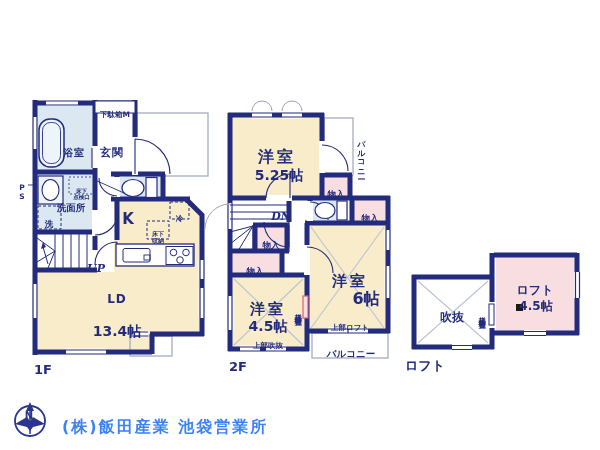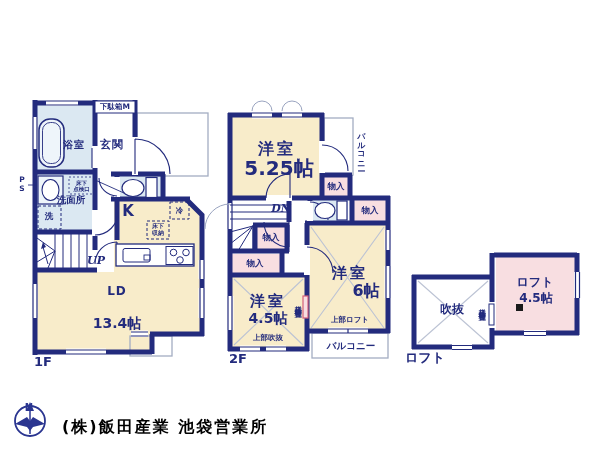--- a/index.html
+++ b/index.html
@@ -1,24 +1,24 @@
 <!DOCTYPE html>
 <html><head>
 <meta charset="utf-8">
 <style>
   html,body{margin:0;padding:0;background:#ffffff;}
   .stage{position:relative;width:600px;height:450px;background:#ffffff;overflow:hidden;
          font-family:"DejaVu Sans",sans-serif;}
   .stage svg{position:absolute;left:0;top:0;}
   .lbl{position:absolute;transform:translate(-50%,-50%);color:#232b7d;white-space:nowrap;
-       line-height:1.1;text-align:center;font-weight:bold;}
+       line-height:1.1;text-align:center;font-weight:bold;margin-top:8px;}
   .pre{white-space:pre;line-height:1.15;}
   .v{writing-mode:vertical-rl;letter-spacing:1px;white-space:nowrap;}
   .it{font-family:"DejaVu Serif",serif;font-style:italic;font-weight:bold;}
-  .footer-text{position:absolute;transform:translateY(-50%);color:#000000;
+  .footer-text{position:absolute;transform:translateY(-50%);color:#3b82f6;
        letter-spacing:2px;font-weight:bold;}
 </style>
 </head>
 <body>
 
 <div class="stage">
 
   <svg width="600" height="450" viewBox="0 0 600 450">
 
     <g>
@@ -201,21 +201,21 @@
   <div class="lbl" style="left:128px;top:211px;font-size:15px">K</div>
   <div class="lbl" style="left:179.5px;top:210.5px;font-size:7.5px">冷</div>
   <div class="lbl pre" style="left:158px;top:230px;font-size:6px">床下
 収納</div>
   <div class="lbl it" style="left:96px;top:261px;font-size:11px">UP</div>
   <div class="lbl" style="left:117px;top:292px;font-size:12px;letter-spacing:1px">LD</div>
   <div class="lbl" style="left:117px;top:324px;font-size:14px">13.4帖</div>
   <div class="lbl" style="left:43px;top:362px;font-size:13px">1F</div>
 
   <div class="lbl" style="left:277px;top:149px;font-size:16px;letter-spacing:3px">洋室</div>
-  <div class="lbl" style="left:279px;top:168px;font-size:20px">5.25帖</div>
+  <div class="lbl" style="left:279px;top:168px;font-size:14px">5.25帖</div>
   <div class="lbl v" style="left:360px;top:147px;font-size:8px">バルコニー</div>
   <div class="lbl" style="left:336px;top:187px;font-size:8.5px">物入</div>
   <div class="lbl it" style="left:281px;top:209px;font-size:11px">DN</div>
   <div class="lbl" style="left:370px;top:211px;font-size:8.5px">物入</div>
   <div class="lbl" style="left:271px;top:238px;font-size:8.5px">物入</div>
   <div class="lbl" style="left:255px;top:264px;font-size:8.5px">物入</div>
   <div class="lbl" style="left:268px;top:301px;font-size:15px;letter-spacing:3px">洋室</div>
   <div class="lbl" style="left:268px;top:319px;font-size:14px">4.5帖</div>
   <div class="lbl" style="left:268px;top:338px;font-size:7.5px">上部吹抜</div>
   <div class="lbl v" style="left:297px;top:303px;font-size:7px">梯子格納位置</div>

